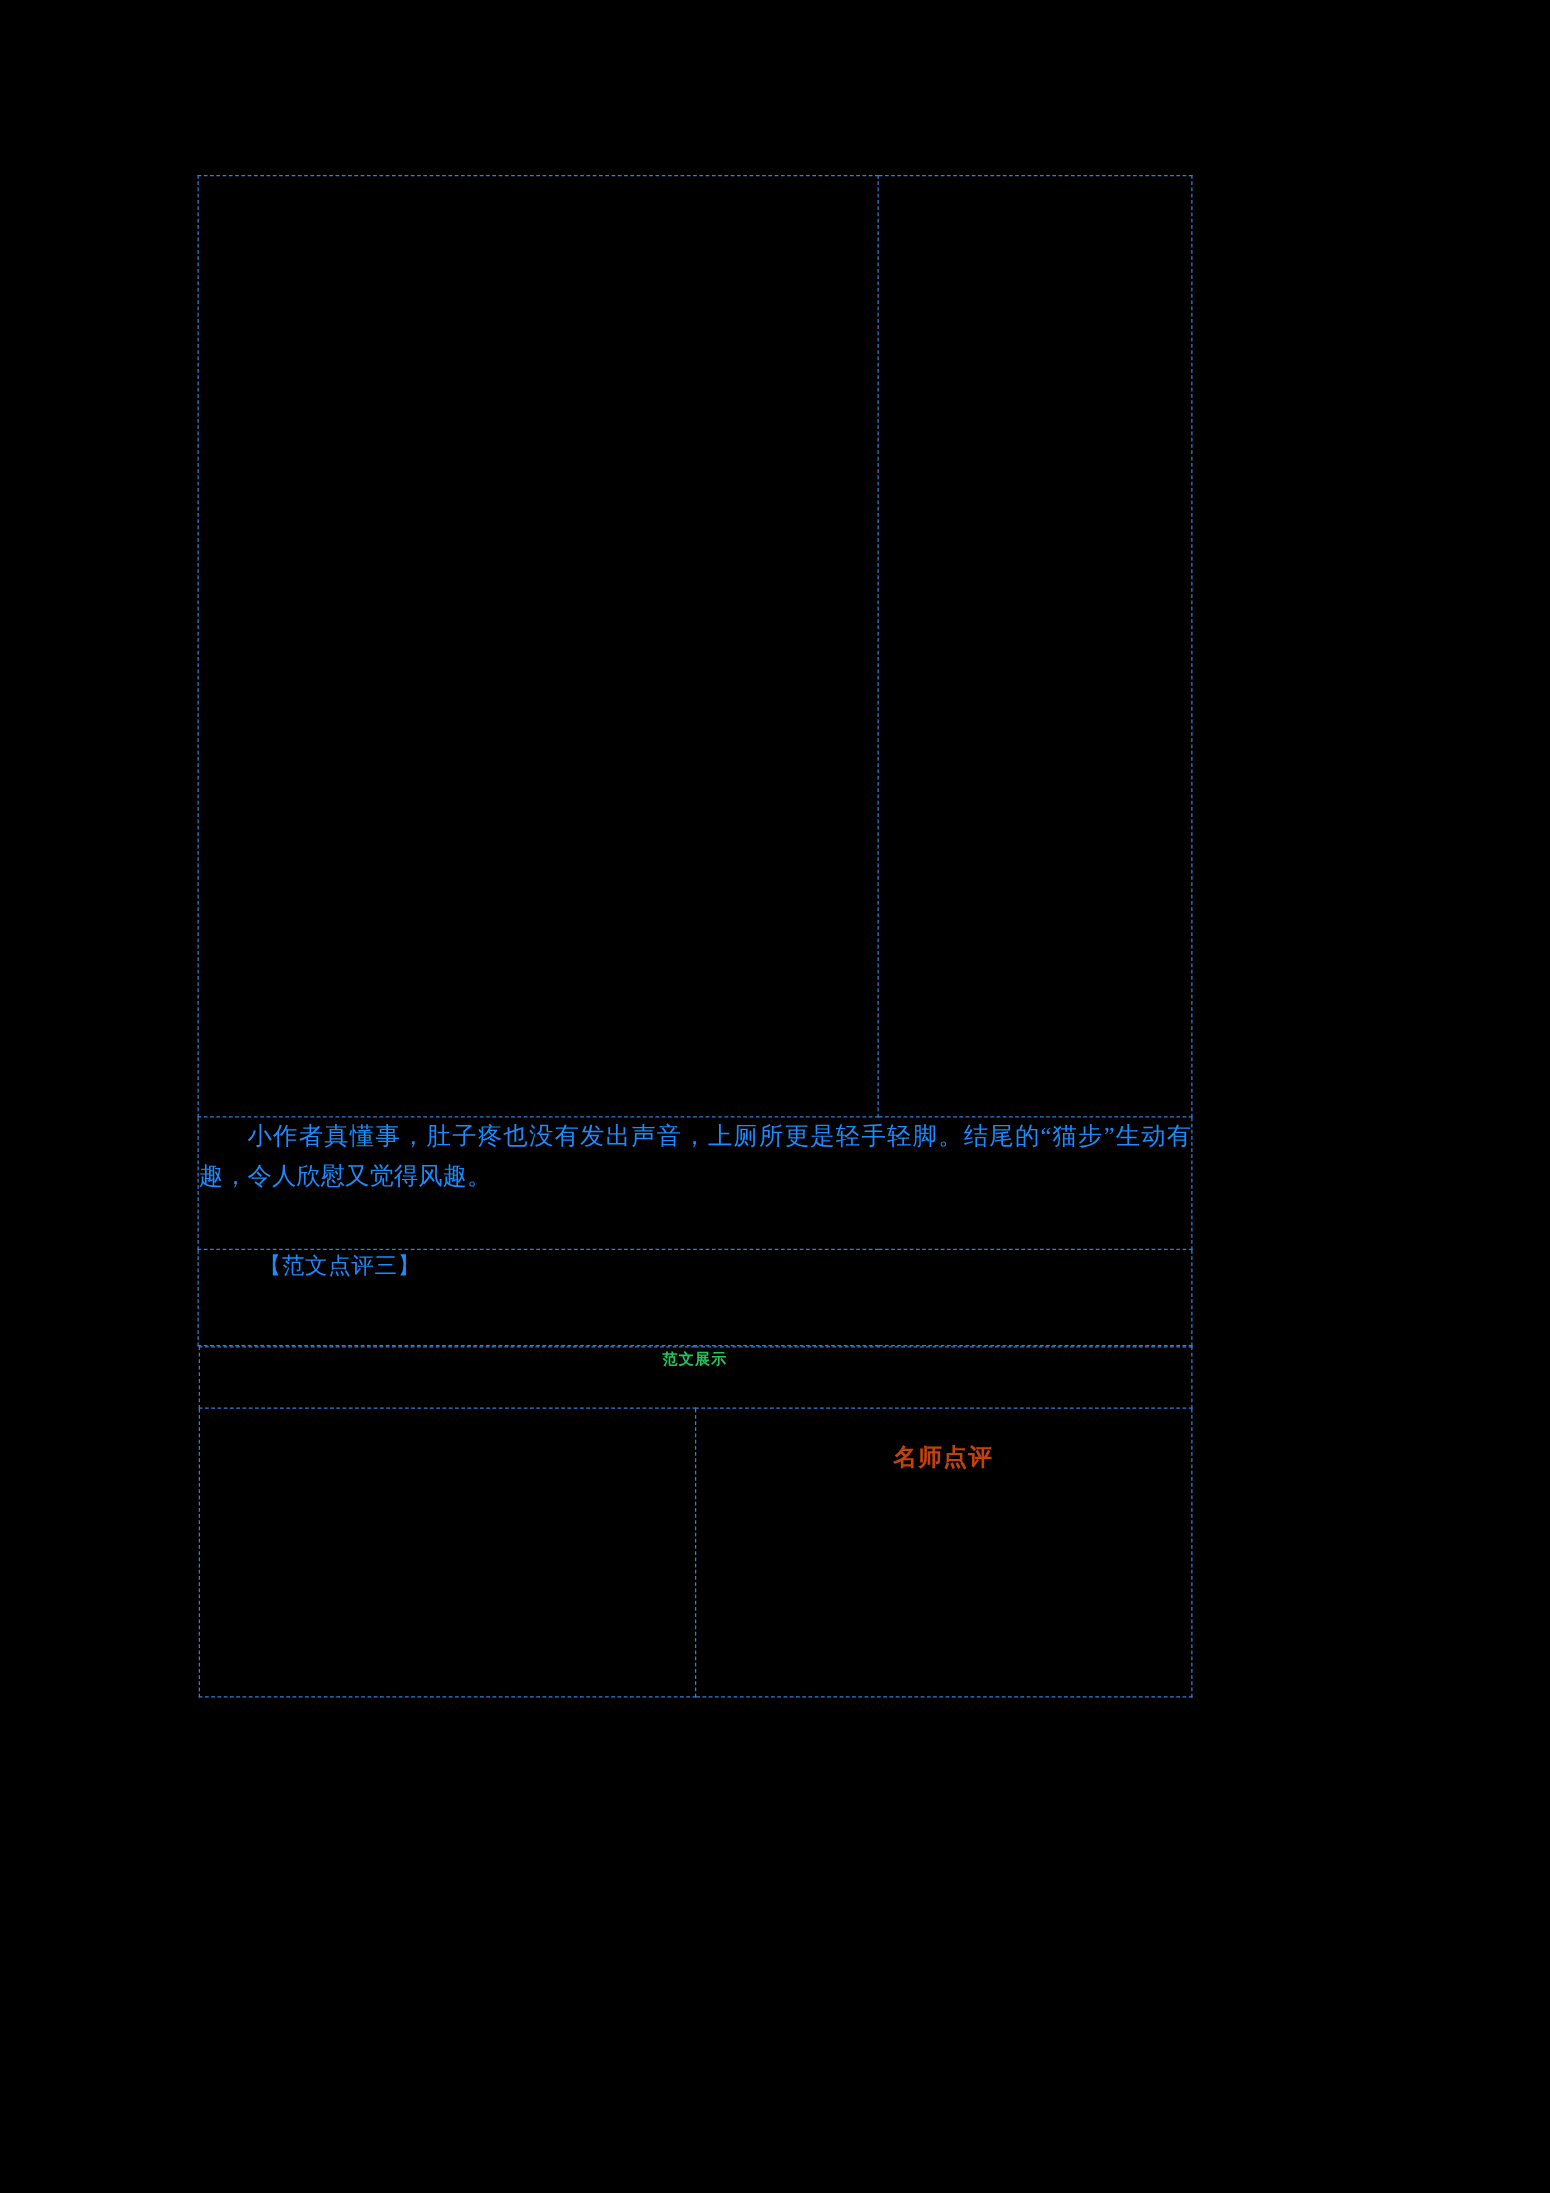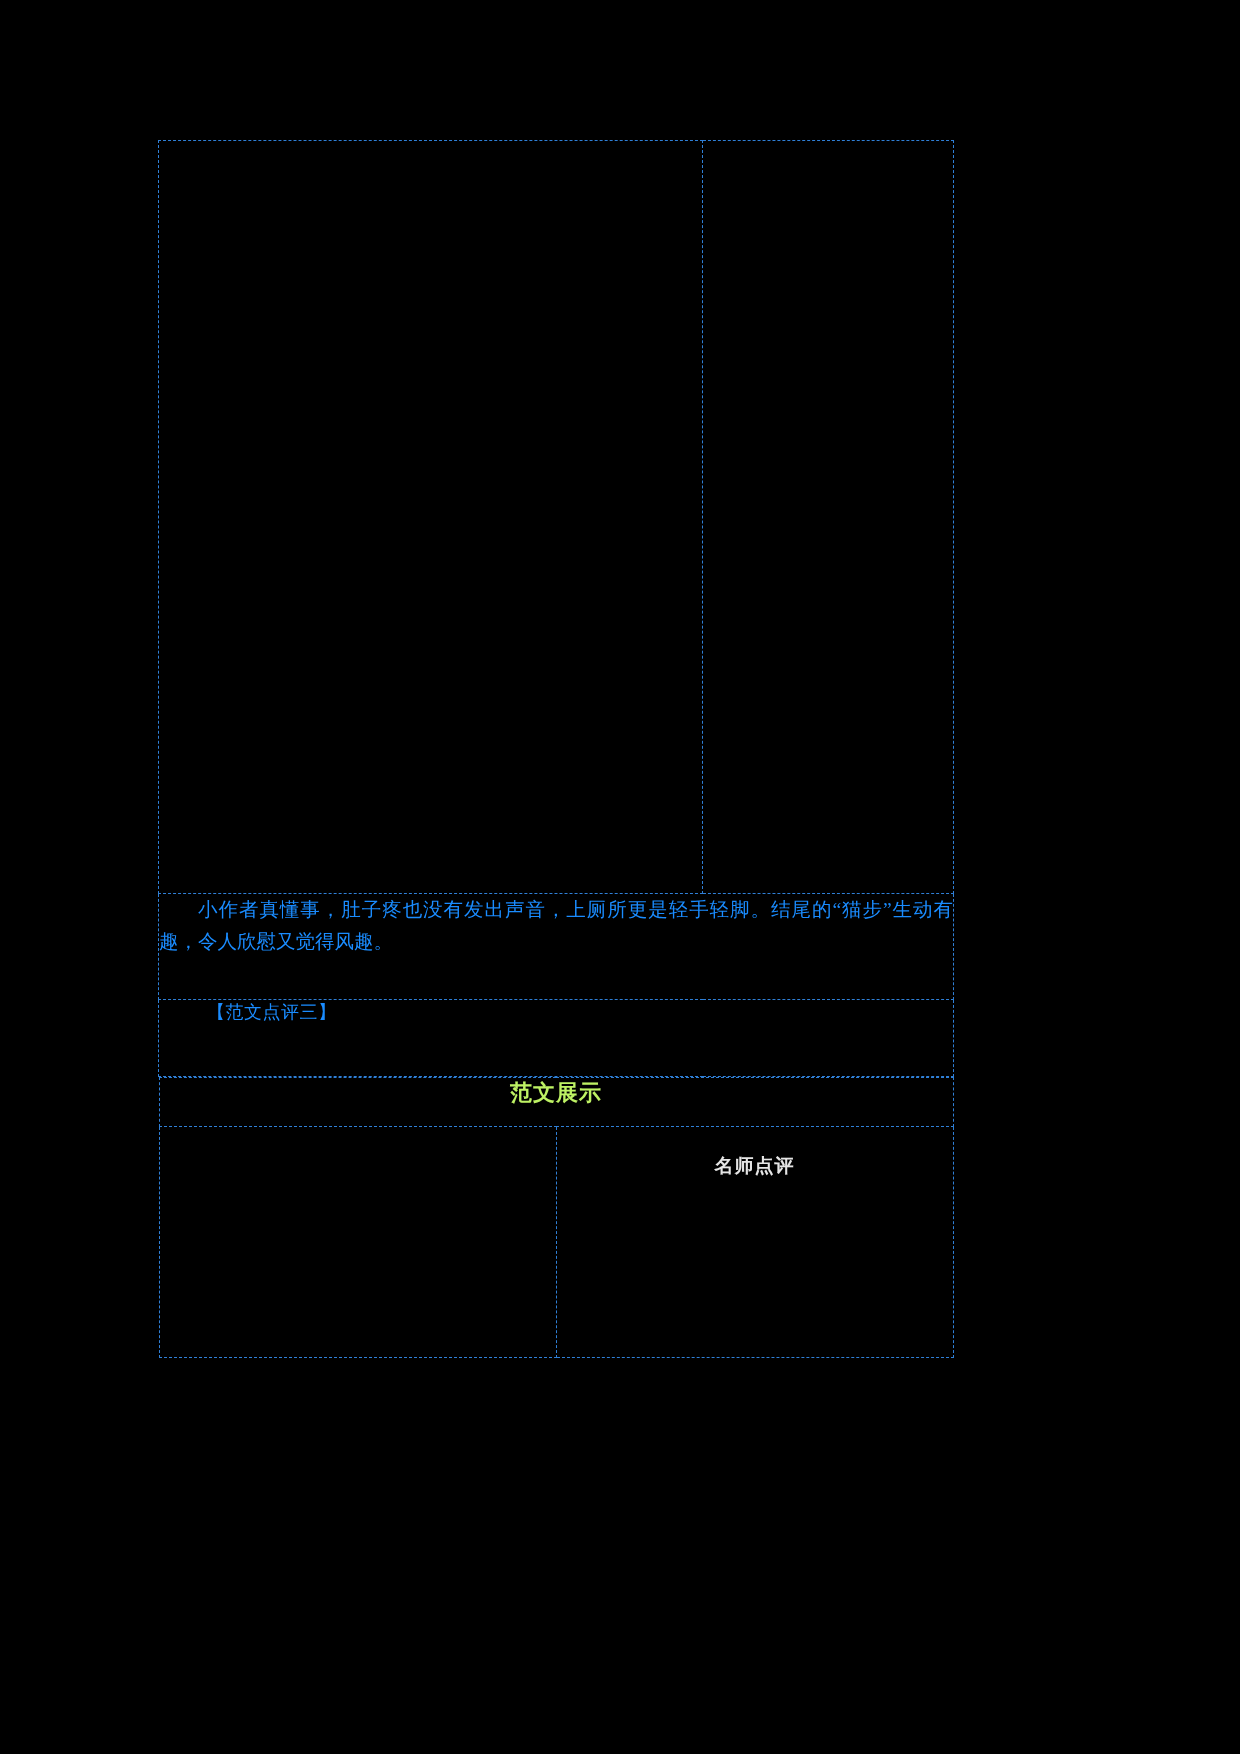--- a/index.html
+++ b/index.html
@@ -88,37 +88,37 @@
     border: 1px dashed #2f7fd6;
     padding: 0;
     vertical-align: top;
   }
   .cell-showcase-header {
     height: 48px;
     text-align: center;
     vertical-align: middle;
   }
   .showcase-title {
-    color: #bef264;
-    font-size: 22px;
+    color: #22c55e;
+    font-size: 12px;
     font-weight: bold;
     font-family: "Liberation Sans", sans-serif;
     letter-spacing: 1px;
   }
   .cell-showcase-body-left {
     width: 524px;
     height: 230px;
   }
   .cell-showcase-body-right {
     width: 269px;
     height: 230px;
     text-align: center;
   }
   .teacher-comment-title {
-    color: #e5e5e5;
+    color: #c2410c;
     font-size: 19px;
     font-weight: bold;
     font-family: "Liberation Sans", sans-serif;
     letter-spacing: 1px;
     display: block;
     margin-top: 26px;
   }
 
   .empty-body { display: block; width: 100%; height: 100%; }
 </style>

